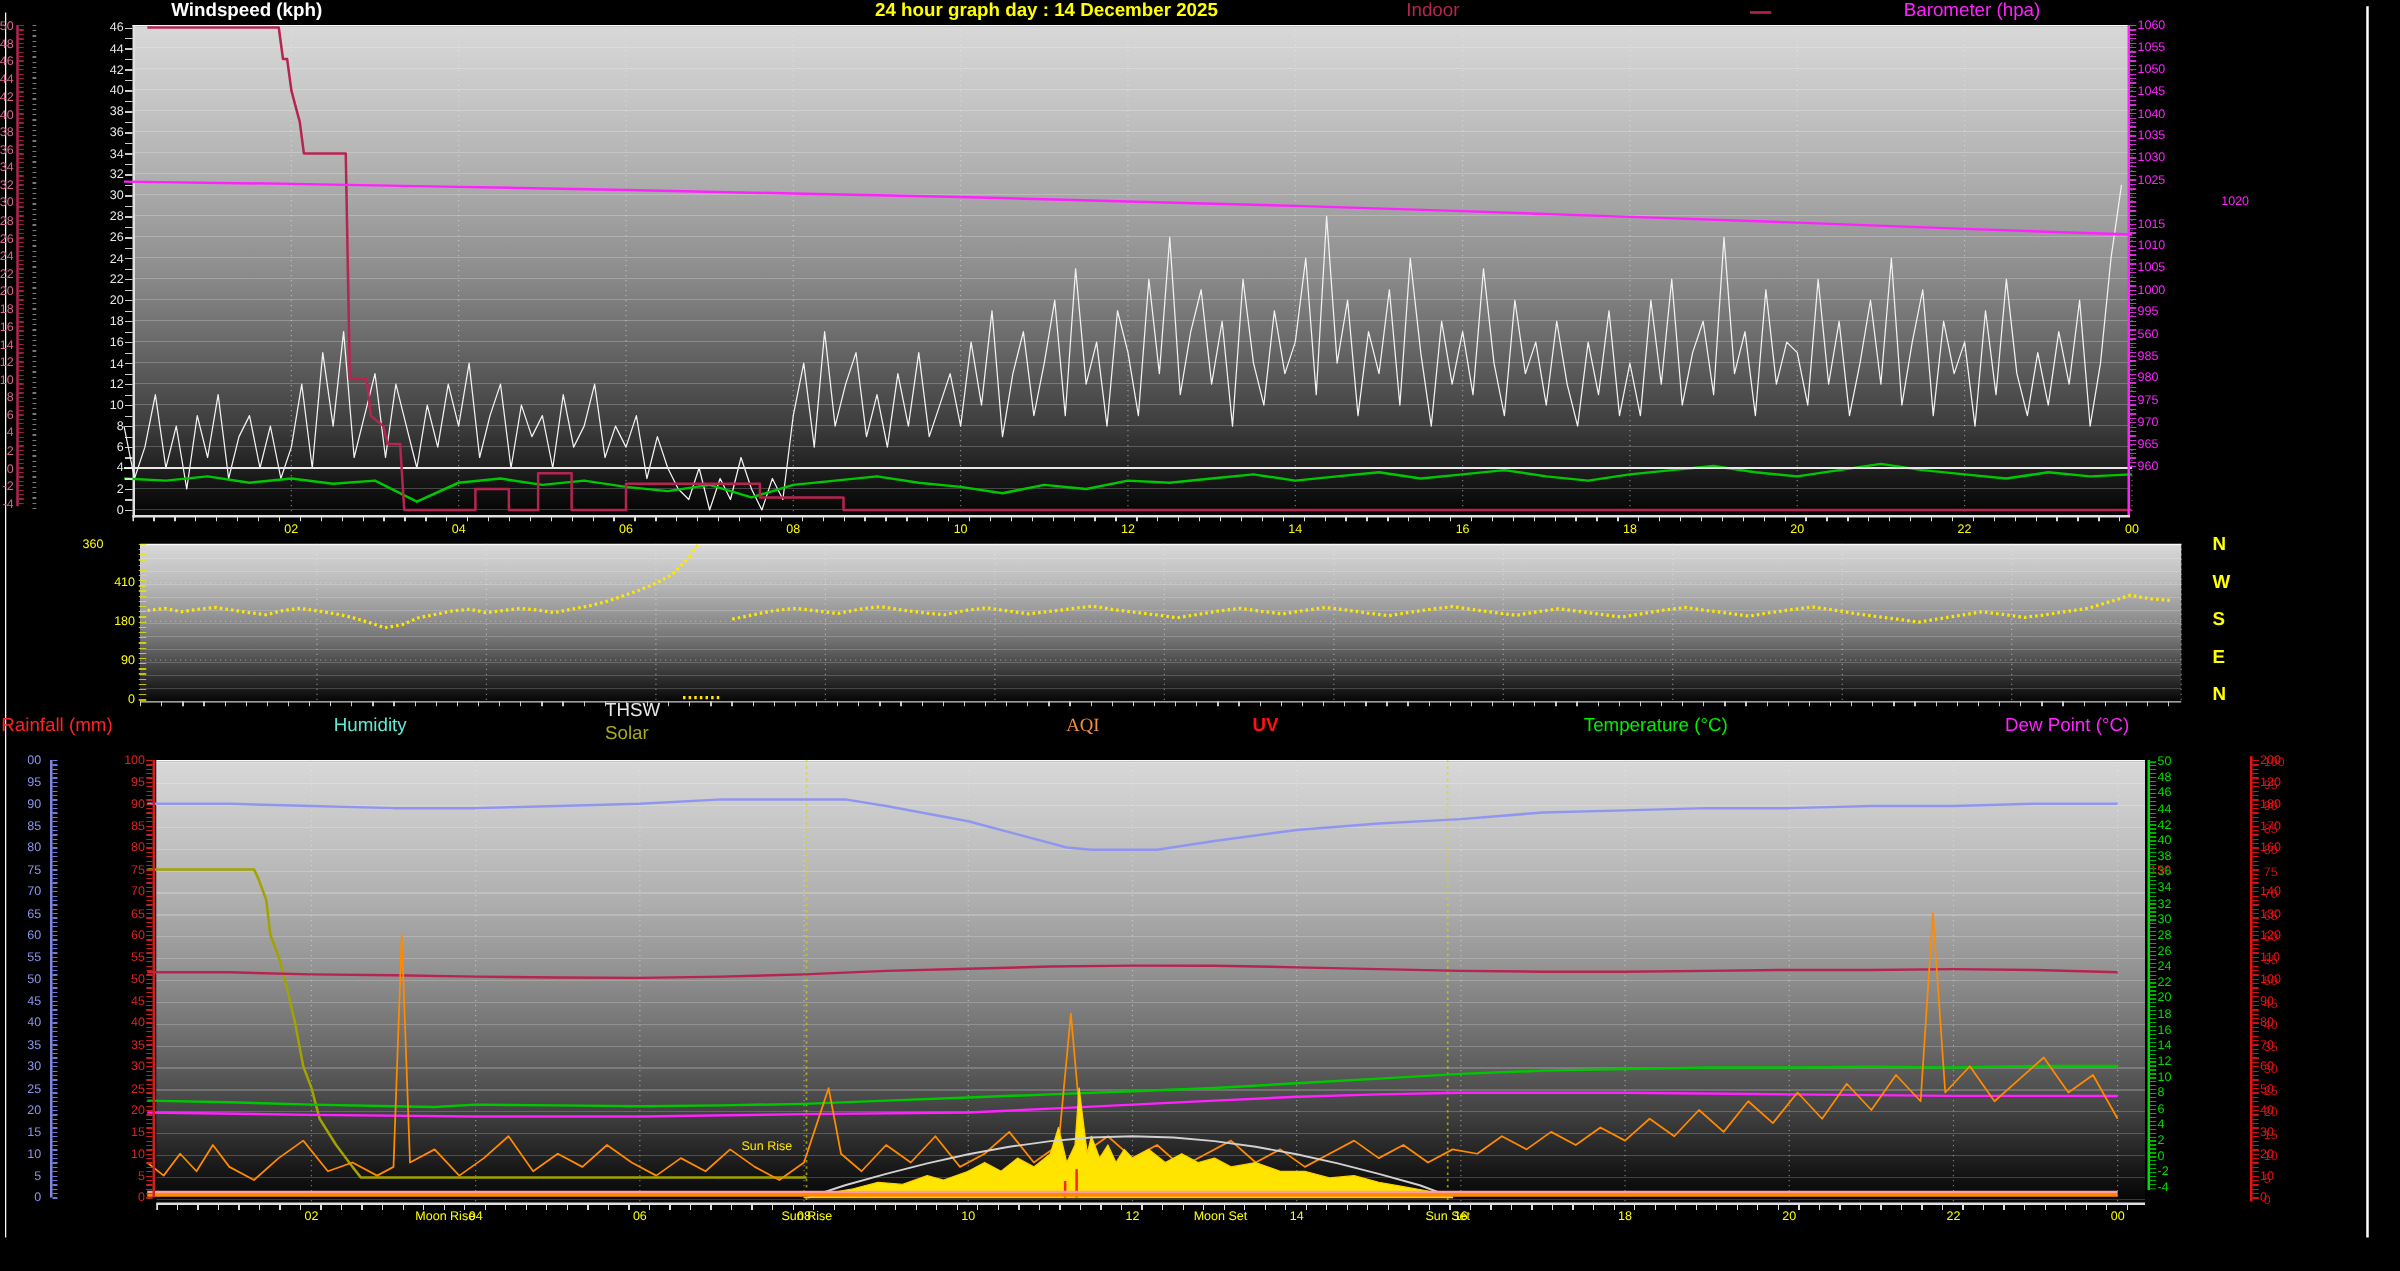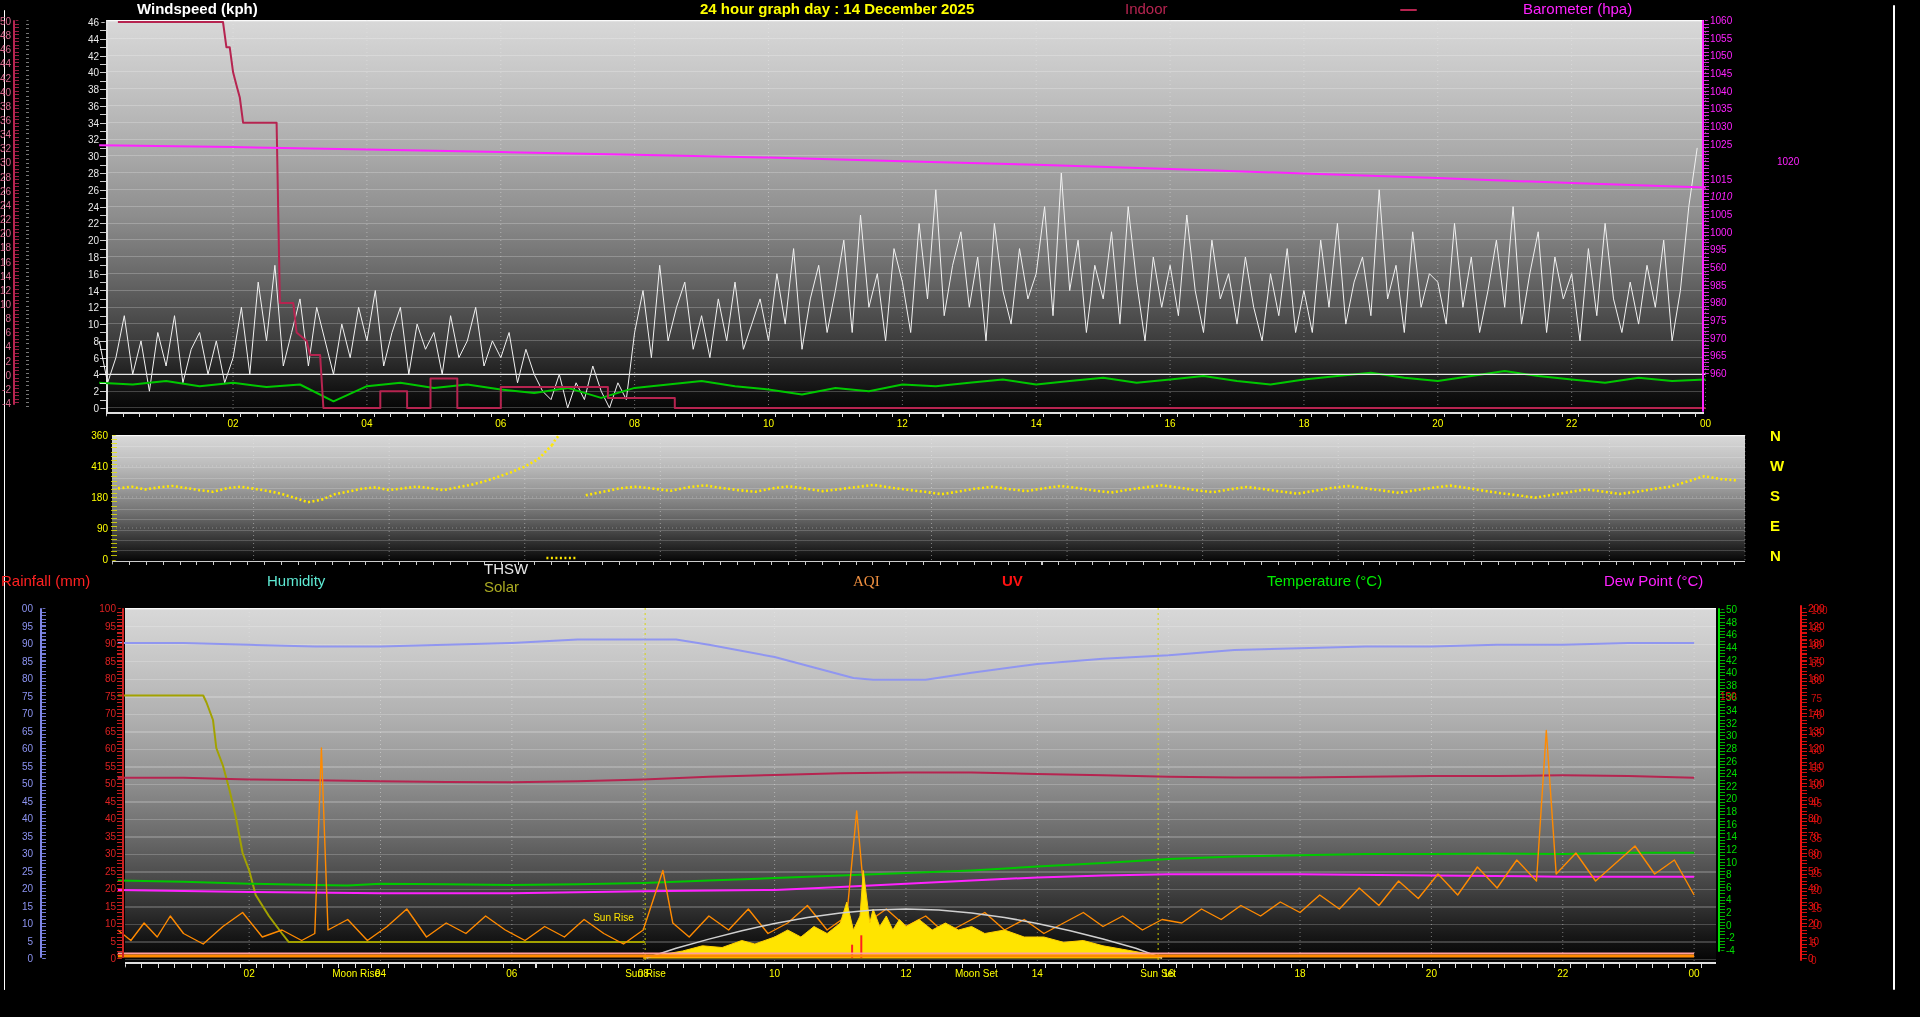--- a/index.html
+++ b/index.html
@@ -1,17 +1,17 @@
 <!DOCTYPE html>
 <html><head>
 <meta charset="utf-8">
 <style>
   html,body{margin:0;padding:0;background:#000;width:1920px;height:1017px;overflow:hidden;
     font-family:"Liberation Sans",sans-serif;position:relative;}
-  .abs{position:absolute;border-radius:31px;}
+  .abs{position:absolute;}
   .lbl{position:absolute;white-space:nowrap;line-height:11px;font-size:10px;}
   .hdr{position:absolute;font-size:15px;font-weight:bold;white-space:nowrap;}
   .plotbg{position:absolute;border-top:1px solid #fafafa;}
   .bg-top{background:
      repeating-linear-gradient(to bottom, rgba(255,255,255,.22) 0 1px, rgba(255,255,255,0) 1px 16.8px),
      linear-gradient(to bottom,#d8d8d8 0%,#c4c4c4 16%,#ababab 33%,#8d8d8d 50%,#666 66%,#3c3c3c 82%,#141414 94%,#040404 100%);}
   .bg-dir{background:
      repeating-linear-gradient(to bottom, rgba(255,255,255,.18) 0 1px, rgba(255,255,255,0) 1px 10.4px),
      linear-gradient(to bottom,#d8d8d8 0%,#bdbdbd 22%,#9a9a9a 42%,#6f6f6f 62%,#383838 82%,#060606 100%);}
   .bg-bot{background:
@@ -129,21 +129,21 @@
     <div class="lbl" style="left: 1710px; top: 15px; color: rgb(255, 34, 255);">1060</div>
     <div class="lbl" style="left: 1710px; top: 32.647px; color: rgb(255, 34, 255);">1055</div>
     <div class="lbl" style="left: 1710px; top: 50.294px; color: rgb(255, 34, 255);">1050</div>
     <div class="lbl" style="left: 1710px; top: 67.941px; color: rgb(255, 34, 255);">1045</div>
     <div class="lbl" style="left: 1710px; top: 85.588px; color: rgb(255, 34, 255);">1040</div>
     <div class="lbl" style="left: 1710px; top: 103.235px; color: rgb(255, 34, 255);">1035</div>
     <div class="lbl" style="left: 1710px; top: 120.882px; color: rgb(255, 34, 255);">1030</div>
     <div class="lbl" style="left: 1710px; top: 138.529px; color: rgb(255, 34, 255);">1025</div>
     <div class="lbl" style="left: 1777px; top: 156.176px; color: rgb(255, 34, 255);">1020</div>
     <div class="lbl" style="left: 1710px; top: 173.823px; color: rgb(255, 34, 255);">1015</div>
-    <div class="lbl" style="left: 1710px; top: 191.47px; color: rgb(255, 34, 255); font-style: italic;">1010</div>
+    <div class="lbl" style="left: 1710px; top: 191.47px; color: rgb(255, 34, 255);">1010</div>
     <div class="lbl" style="left: 1710px; top: 209.117px; color: rgb(255, 34, 255);">1005</div>
     <div class="lbl" style="left: 1710px; top: 226.764px; color: rgb(255, 34, 255);">1000</div>
     <div class="lbl" style="left: 1710px; top: 244.411px; color: rgb(255, 34, 255);">995</div>
     <div class="lbl" style="left: 1710px; top: 262.058px; color: rgb(255, 34, 255);">560</div>
     <div class="lbl" style="left: 1710px; top: 279.705px; color: rgb(255, 34, 255);">985</div>
     <div class="lbl" style="left: 1710px; top: 297.352px; color: rgb(255, 34, 255);">980</div>
     <div class="lbl" style="left: 1710px; top: 314.999px; color: rgb(255, 34, 255);">975</div>
     <div class="lbl" style="left: 1710px; top: 332.646px; color: rgb(255, 34, 255);">970</div>
     <div class="lbl" style="left: 1710px; top: 350.293px; color: rgb(255, 34, 255);">965</div>
     <div class="lbl" style="left: 1710px; top: 367.94px; color: rgb(255, 34, 255);">960</div>
@@ -175,21 +175,21 @@
       <path d="M1632.96 0V125" fill="none" stroke="rgba(235,235,235,.45)" stroke-width="1" stroke-dasharray="1 3" stroke-linejoin="round"></path>
       <path d="M0 31.001199999999983H1633" fill="none" stroke="rgba(240,240,240,.35)" stroke-width="1" stroke-dasharray="1 3" stroke-linejoin="round"></path>
       <path d="M0 62.00080000000003H1633" fill="none" stroke="rgba(240,240,240,.35)" stroke-width="1" stroke-dasharray="1 3" stroke-linejoin="round"></path>
       <path d="M0 93.00040000000001H1633" fill="none" stroke="rgba(240,240,240,.35)" stroke-width="1" stroke-dasharray="1 3" stroke-linejoin="round"></path>
       <path d="M6.0 53.4L19.6 51.7L33.1 54.4L46.7 52.4L60.2 51.0L73.8 53.0L87.3 55.1L100.9 56.8L114.5 53.4L128.0 51.7L141.6 53.7L155.1 55.8L168.7 58.6L182.3 62.7L195.8 67.2L209.4 64.8L222.9 59.2L236.5 56.5L250.0 53.7L263.6 52.4L277.2 55.1L290.7 53.4L304.3 51.7L317.8 53.0L331.4 55.1L345.0 52.4L358.5 49.9L372.1 46.5L385.6 42.0L399.2 37.2L412.7 31.7L426.3 24.1L439.9 10.3" fill="none" stroke="#ffe800" stroke-width="2.6" stroke-dasharray="2 2.5" stroke-linejoin="round"></path>
       <path d="M439.9 10.3L443.2 4.8L446.6 0.7" fill="none" stroke="#ffe800" stroke-width="2.6" stroke-dasharray="2 2.5" stroke-linejoin="round"></path>
       <path d="M434.4 123.0L465.6 123.0" fill="none" stroke="#ffe800" stroke-width="2.6" stroke-dasharray="2 2.5" stroke-linejoin="round"></path>
       <path d="M473.8 60.3L490.7 56.8L507.6 53.4L524.6 51.7L541.5 53.7L558.5 55.8L575.4 52.4L592.4 50.3L609.3 53.0L626.3 55.1L643.2 56.8L660.2 53.4L677.1 51.3L694.1 53.7L711.0 56.1L728.0 54.1L744.9 52.0L761.9 49.9L778.8 52.7L795.8 54.8L812.7 56.8L829.6 59.2L846.6 56.5L863.5 53.7L880.5 51.7L897.4 54.1L914.4 56.1L931.3 53.4L948.3 51.0L965.2 53.0L982.2 55.5L999.1 57.5L1016.1 54.8L1033.0 52.4L1050.0 50.3L1066.9 52.7L1083.9 55.1L1100.8 57.2L1117.8 54.4L1134.7 52.0L1151.7 54.1L1168.6 56.5L1185.5 58.6L1202.5 55.8L1219.4 53.0L1236.4 51.0L1253.3 53.4L1270.3 55.5L1287.2 57.9L1304.2 55.1L1321.1 52.7L1338.1 50.6L1355.0 53.0L1372.0 55.8L1388.9 58.2L1405.9 60.3L1422.8 62.7L1439.8 59.9L1456.7 57.2L1473.7 54.4L1490.6 56.5L1507.5 58.9L1524.5 56.8L1541.4 54.1L1558.4 51.7L1575.3 46.5L1592.3 41.3L1609.2 44.1L1626.2 45.5" fill="none" stroke="#ffe800" stroke-width="2.6" stroke-dasharray="2 2.5" stroke-linejoin="round"></path>
     </svg>
     <div class="abs" style="left: 111px; top: 435px; width: 6px; height: 126px; background: repeating-linear-gradient(rgba(230, 230, 0, 0.8) 0px, rgba(230, 230, 0, 0.8) 1px, transparent 1px, transparent 4.15px);"></div>
-    <div class="lbl" style="left: 78px; top: 430.002px; width: 30px; text-align: right; color: rgb(255, 255, 0);">360</div>
+    <div class="lbl" style="left: 66px; top: 430.002px; width: 30px; text-align: left; color: rgb(255, 255, 0);">360</div>
     <div class="lbl" style="left: 78px; top: 461.001px; width: 30px; text-align: right; color: rgb(255, 255, 0);">410</div>
     <div class="lbl" style="left: 78px; top: 492.001px; width: 30px; text-align: right; color: rgb(255, 255, 0);">180</div>
     <div class="lbl" style="left: 78px; top: 523px; width: 30px; text-align: right; color: rgb(255, 255, 0);">90</div>
     <div class="lbl" style="left: 78px; top: 554px; width: 30px; text-align: right; color: rgb(255, 255, 0);">0</div>
     <div class="abs" style="left: 112px; top: 561px; width: 1633px; height: 4px; background: repeating-linear-gradient(to right, rgb(204, 204, 204) 0px, rgb(204, 204, 204) 1px, transparent 1px, transparent 16.9px);"></div>
     <div class="lbl" style="left: 1770px; top: 428px; color: rgb(255, 255, 0); font-size: 15px; font-weight: bold; line-height: 15px;">N</div>
     <div class="lbl" style="left: 1770px; top: 458px; color: rgb(255, 255, 0); font-size: 15px; font-weight: bold; line-height: 15px;">W</div>
     <div class="lbl" style="left: 1770px; top: 488px; color: rgb(255, 255, 0); font-size: 15px; font-weight: bold; line-height: 15px;">S</div>
     <div class="lbl" style="left: 1770px; top: 518px; color: rgb(255, 255, 0); font-size: 15px; font-weight: bold; line-height: 15px;">E</div>
     <div class="lbl" style="left: 1770px; top: 548px; color: rgb(255, 255, 0); font-size: 15px; font-weight: bold; line-height: 15px;">N</div>

